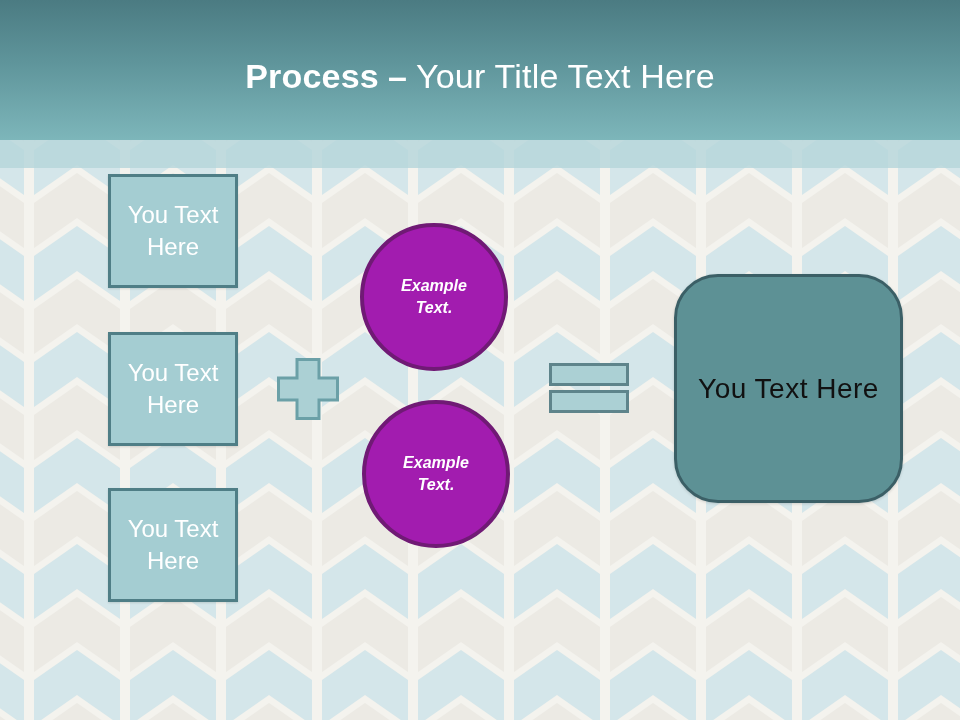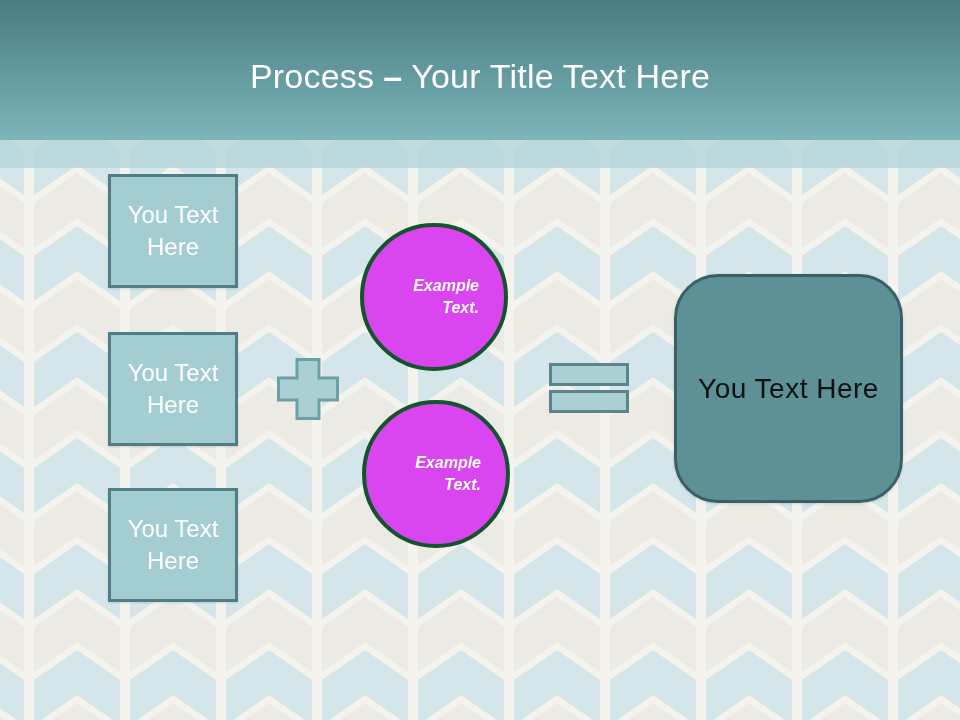--- a/index.html
+++ b/index.html
@@ -16,42 +16,42 @@
   .band{
     position:absolute;left:0;top:140px;width:960px;height:28px;
     background:rgba(182,214,219,0.82);
     z-index:2;
   }
   .title{
     position:absolute;left:0;top:52px;width:960px;height:48px;
     text-align:center;color:#ffffff;font-size:34px;line-height:48px;
     letter-spacing:0.2px;white-space:nowrap;
   }
-  .title .emph{font-weight:400;}
+  .title .emph{font-weight:700;}
   .title .sep{font-weight:700;padding:0 9px;}
   .title .rest{font-weight:400;text-align:right;}
   
   .pattern{
     position:absolute;left:0;top:140px;width:960px;height:580px;z-index:0;
   }
   
   .shape{position:absolute;z-index:3;box-sizing:border-box;}
   .input-box{
     width:130px;height:114px;left:108px;
     background:#a4cdd2;border:3px solid #4f7e86;
     display:flex;align-items:center;justify-content:center;text-align:center;
     color:#ffffff;font-size:24px;line-height:32px;
     box-shadow:0 1px 2px rgba(0,0,0,0.12);
   }
   .box-1{top:174px;} .box-2{top:332px;} .box-3{top:488px;}
   .plus{left:277px;top:358px;width:62px;height:62px;}
   .circle{
     width:148px;height:148px;border-radius:50%;
-    background:#d946ef;border:4px solid #14532d;
-    display:flex;align-items:center;justify-content:center;text-align:right;
+    background:#a21caf;border:4px solid #701a75;
+    display:flex;align-items:center;justify-content:center;text-align:center;
     color:#ffffff;font-size:16px;font-weight:700;font-style:italic;line-height:22px;
   }
   .circle-1{left:360px;top:223px;}
   .circle-2{left:362px;top:400px;}
   .circle .lbl{width:90px;}
   .equals{left:549px;top:363px;width:80px;height:50px;}
   .equals .bar{
     position:absolute;left:0;width:80px;height:23px;box-sizing:border-box;
     background:#abd0d4;border:3px solid #5e848b;
   }

